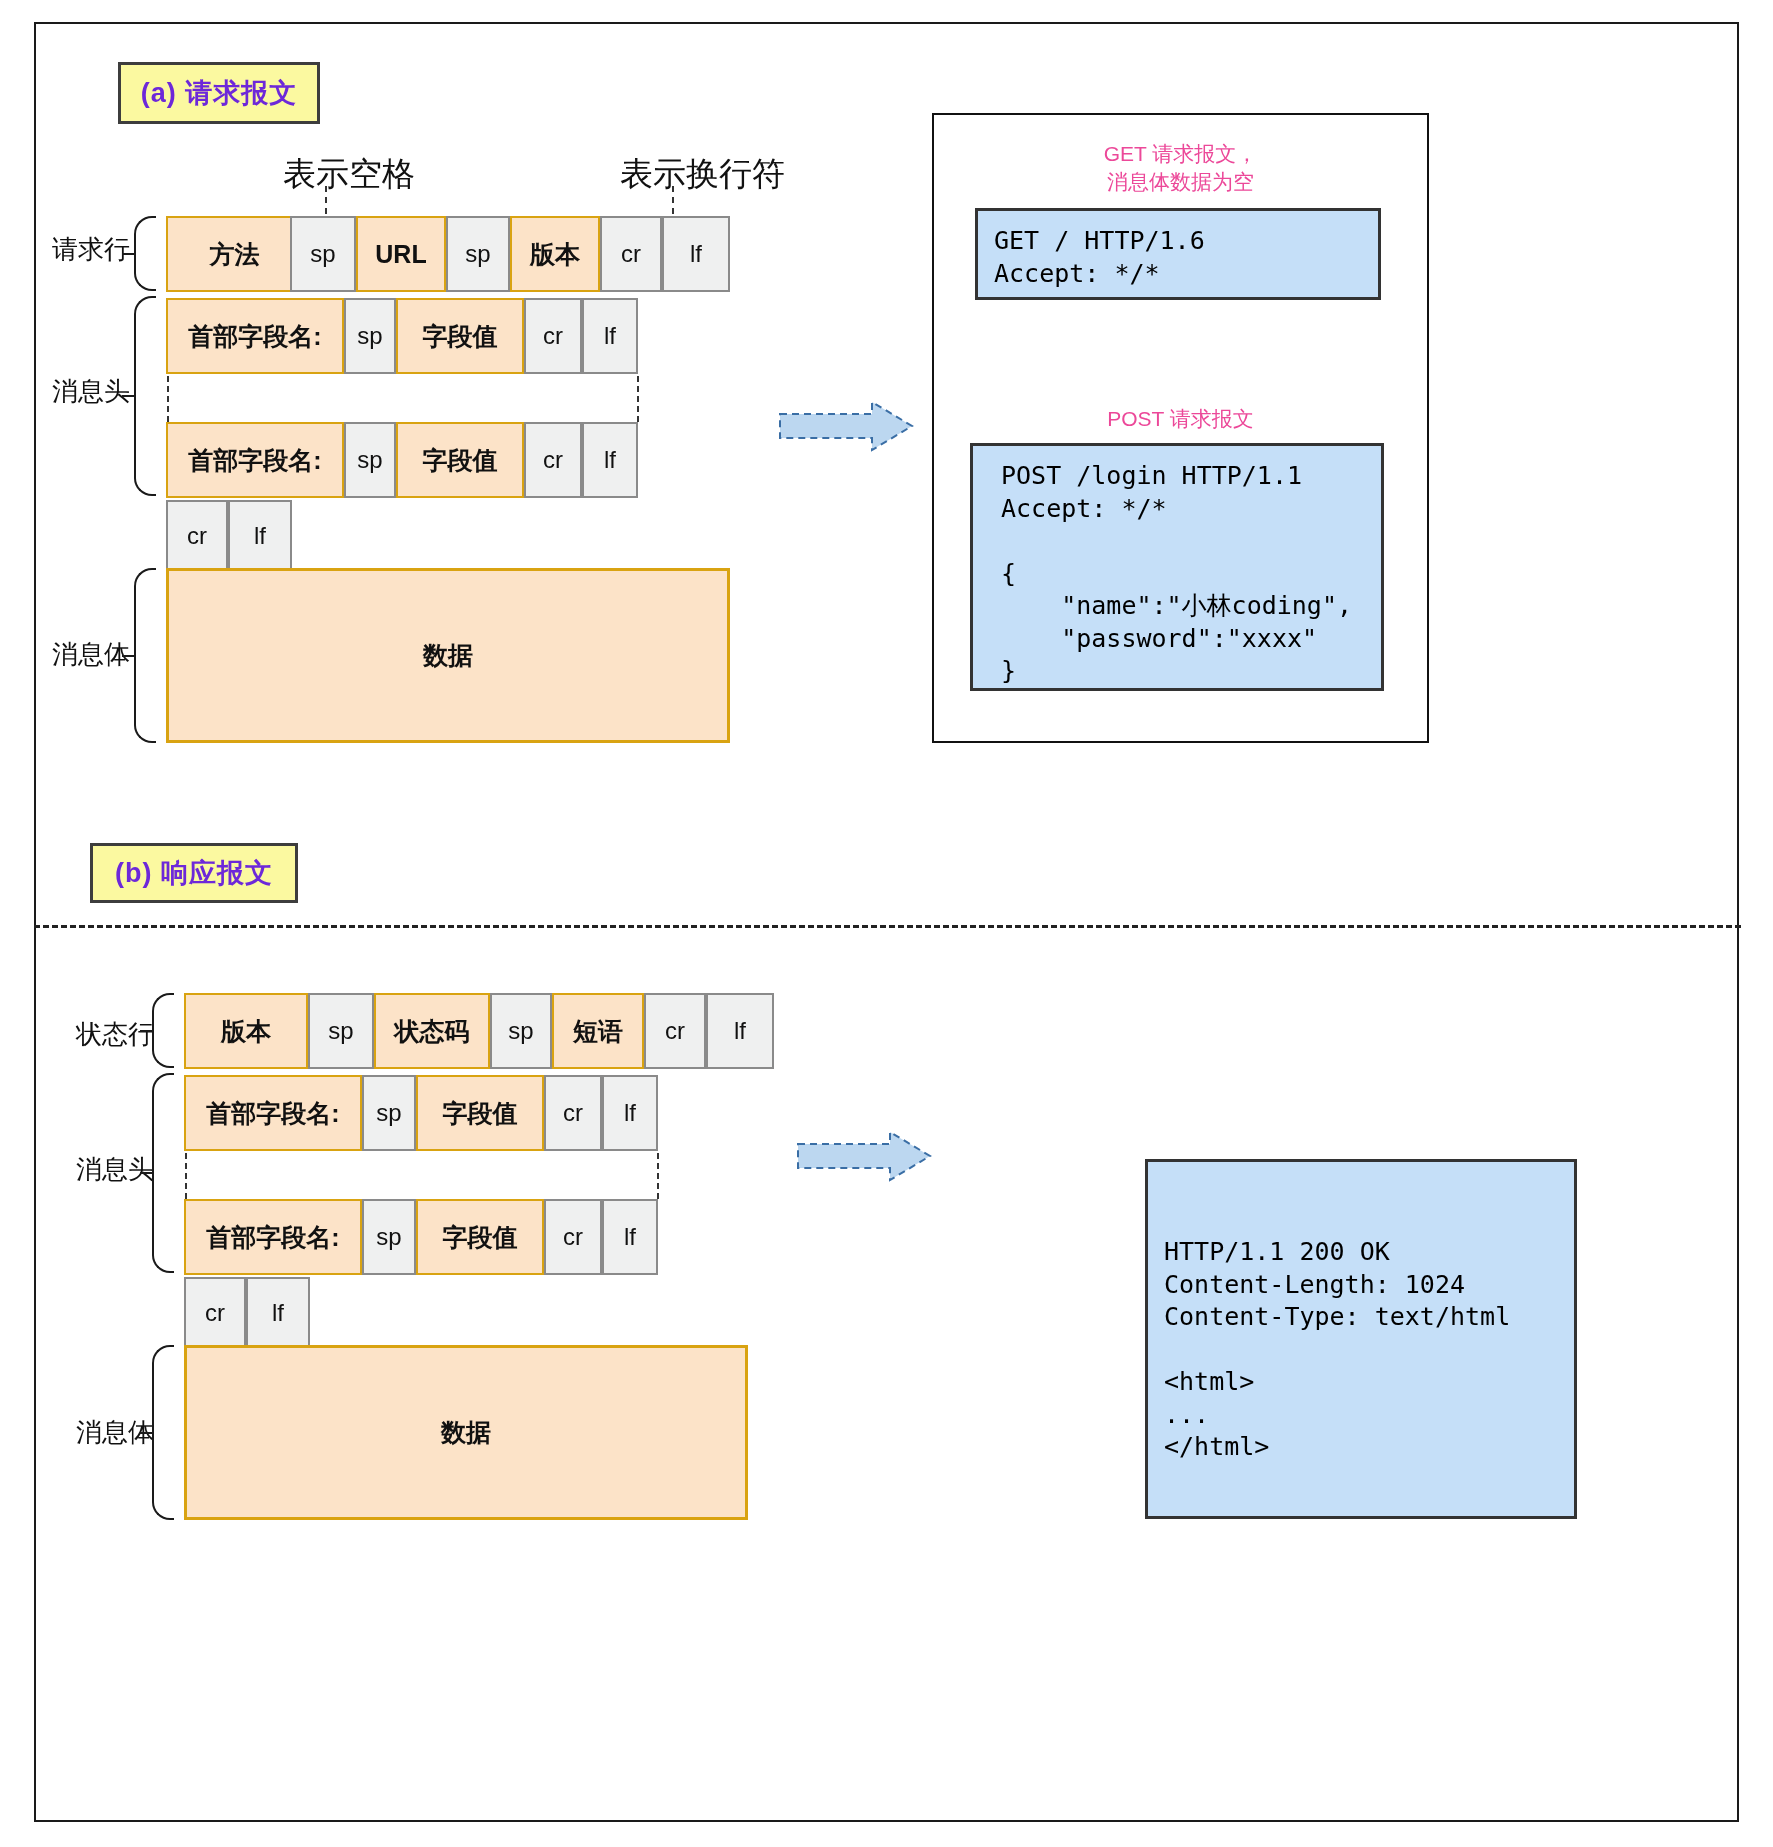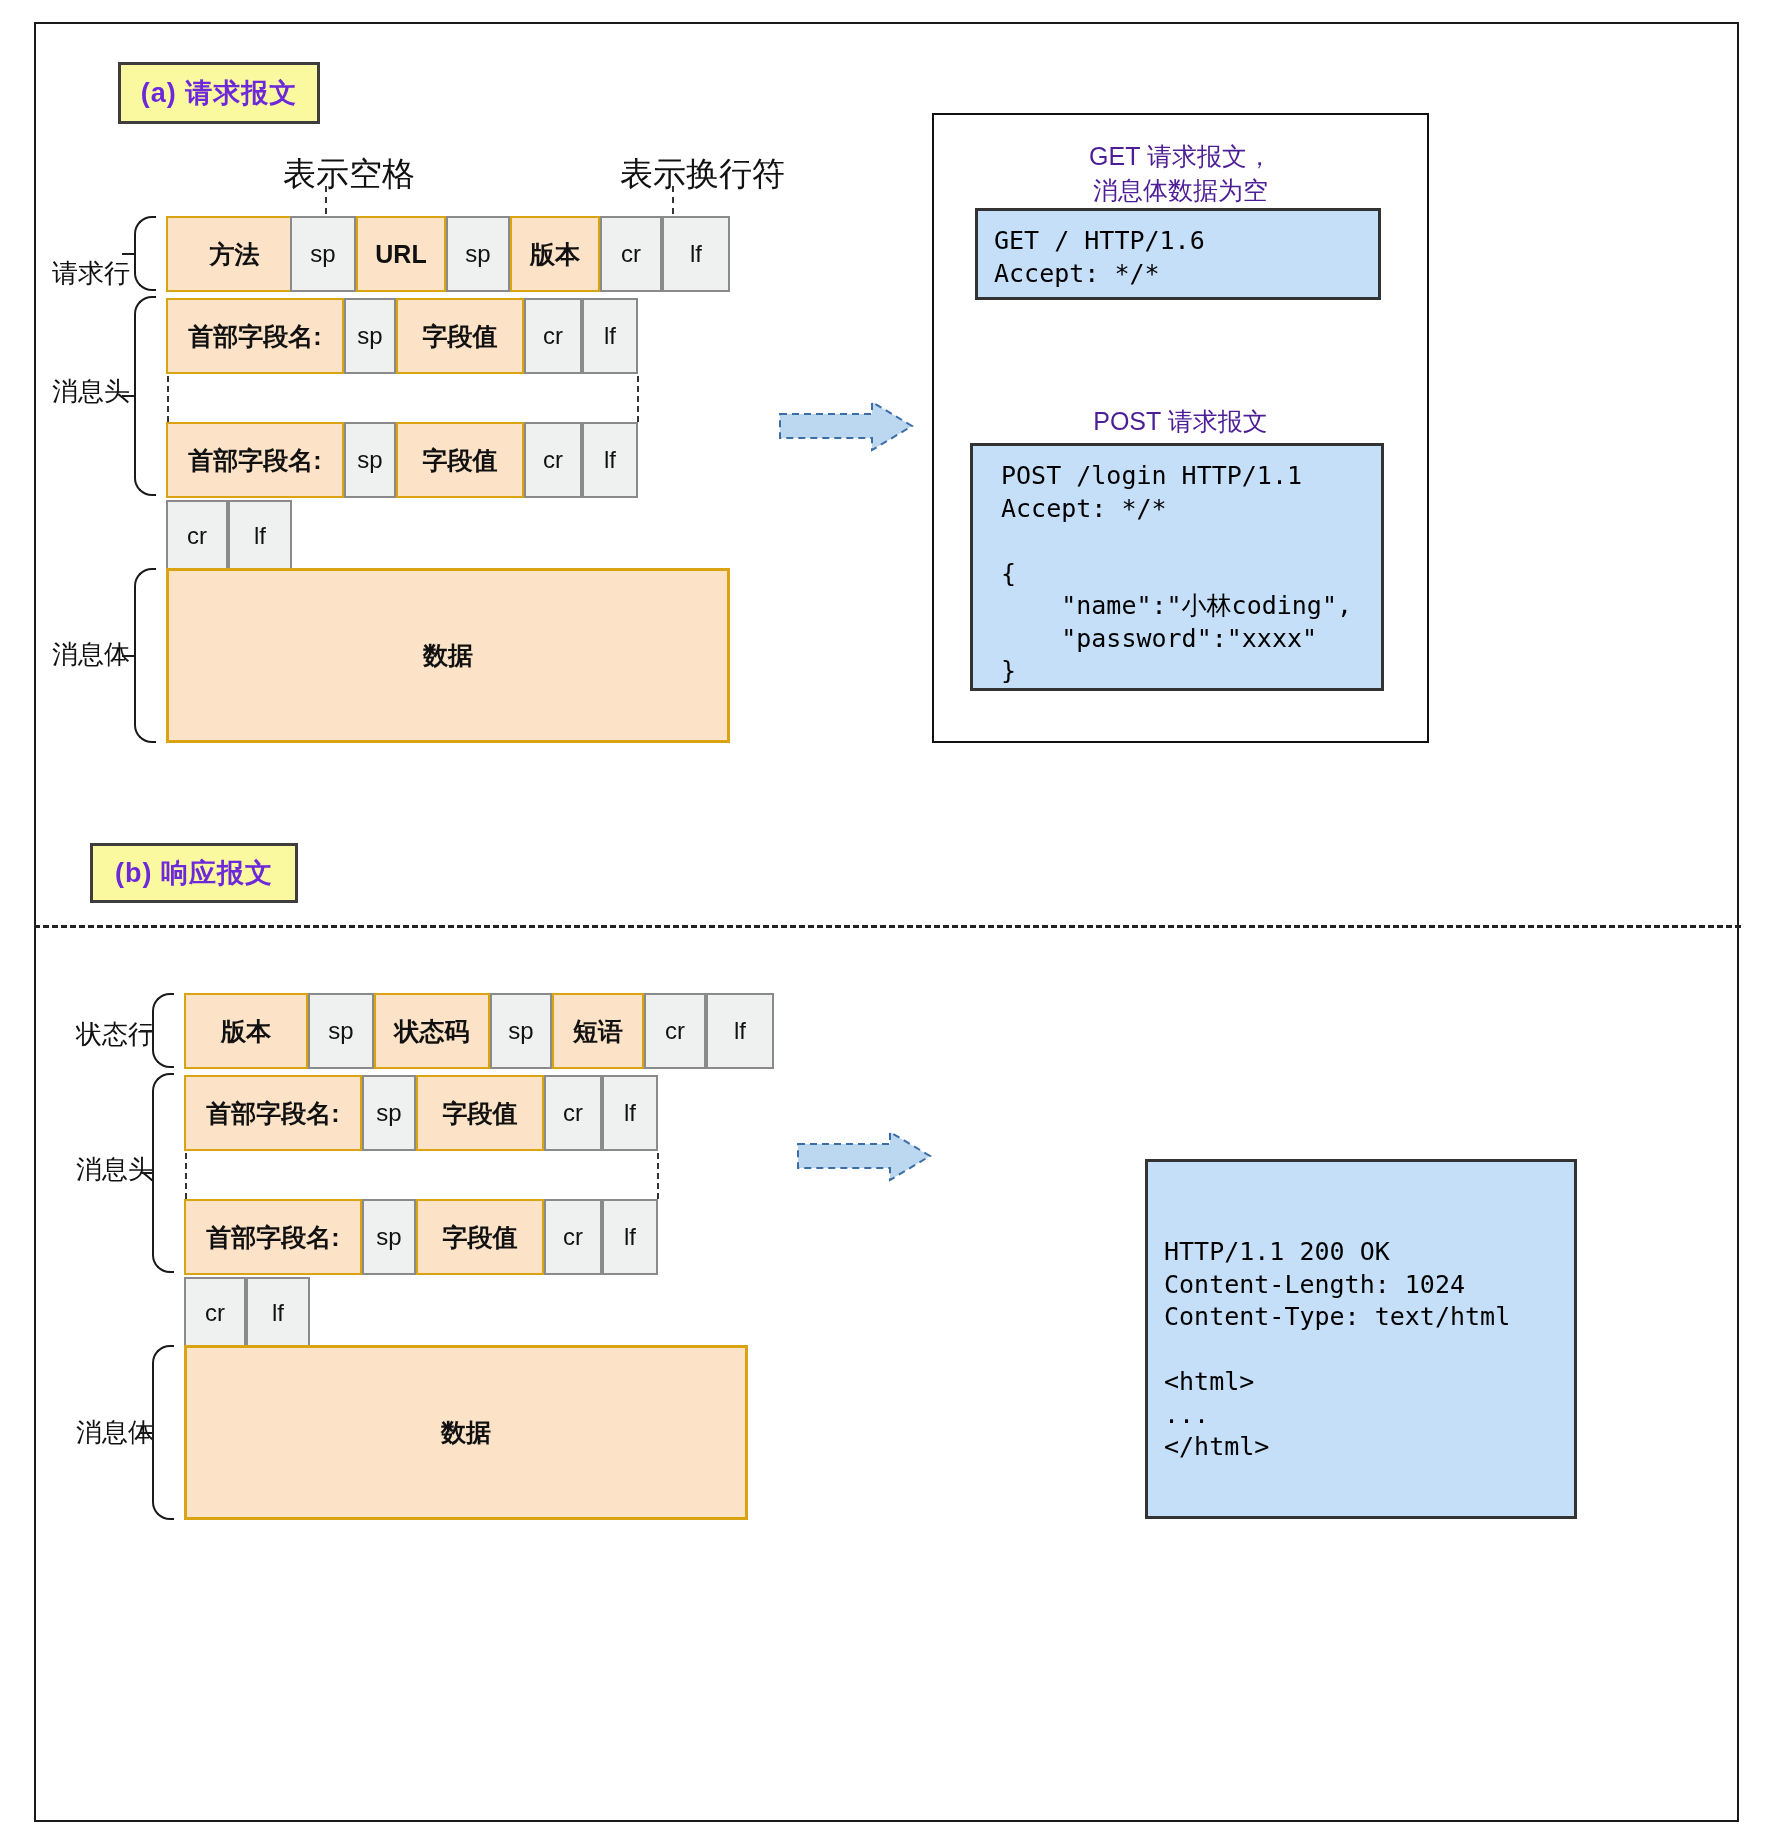--- a/index.html
+++ b/index.html
@@ -63,21 +63,21 @@
   }
   .vdash{
     position:absolute;border-left:2px dashed #333;width:0;
   }
 
   
   .panel{
     position:absolute;border:2px solid #111;box-sizing:border-box;background:#fff;
   }
   .panel-cap{
-    position:absolute;font-size:25px;color:#4c1d95;text-align:center;line-height:1.35;
+    position:absolute;font-size:21px;color:#ec4899;text-align:center;line-height:1.35;
     white-space:pre-line;
   }
   .msgbox{
     position:absolute;background:#c5dff8;border:3px solid #333;box-sizing:border-box;
     font-family:"DejaVu Sans Mono","Liberation Mono",monospace;
     font-size:25px;color:#000;line-height:1.3;white-space:pre;
     padding:14px 16px;overflow:hidden;
   }
 
   
@@ -89,21 +89,21 @@
 <div class="frame"></div>
 <div class="divider"></div>
 
 <div class="sect-title" style="left:118px;top:62px;width:196px;height:56px;">(a) 请求报文</div>
 
 <div class="callout" style="left:283px;top:152px;">表示空格</div>
 <div class="vdash" style="left:325px;top:186px;height:28px;"></div>
 <div class="callout" style="left:620px;top:152px;">表示换行符</div>
 <div class="vdash" style="left:672px;top:186px;height:28px;"></div>
 
-<div class="glabel" style="left:52px;top:256px;">请求行</div>
+<div class="glabel" style="left:52px;top:232px;">请求行</div>
 <div class="brace" style="left:134px;top:216px;height:75px;"></div>
 
 <div class="glabel" style="left:52px;top:374px;">消息头</div>
 <div class="brace" style="left:134px;top:296px;height:200px;"></div>
 
 <div class="glabel" style="left:52px;top:637px;">消息体</div>
 <div class="brace" style="left:134px;top:568px;height:175px;"></div>
 
 <div class="cell orange" style="left:166px;top:216px;width:137px;height:76px;">方法</div>
 <div class="cell gray" style="left:290px;top:216px;width:66px;height:76px;">sp</div>

